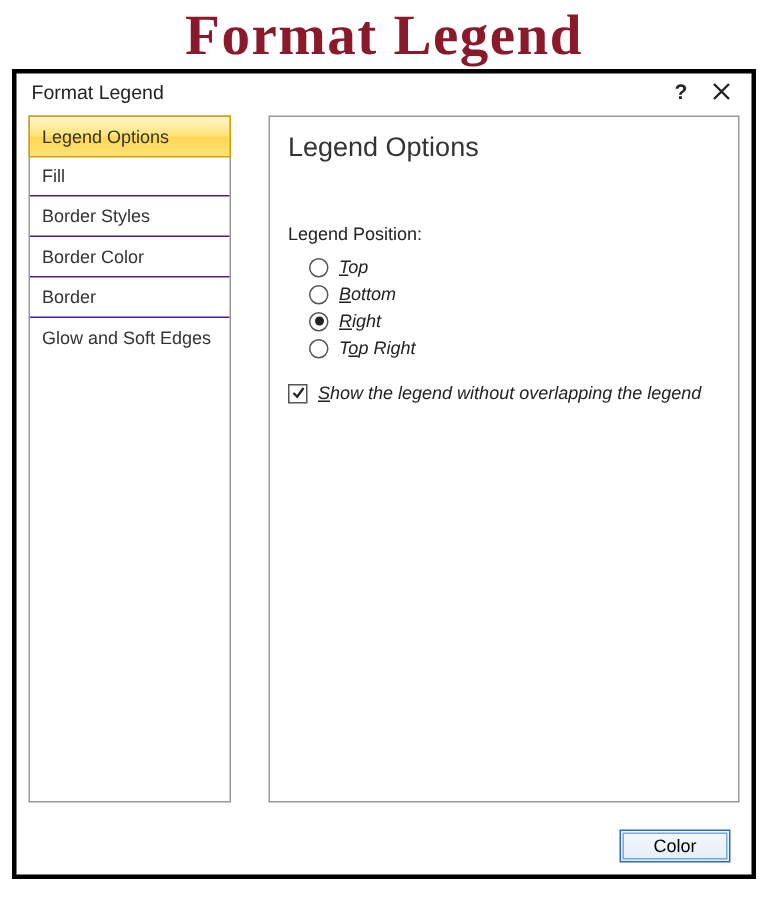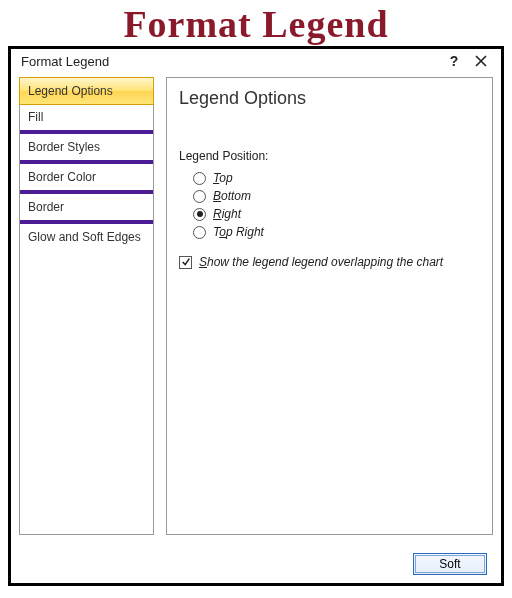--- a/index.html
+++ b/index.html
@@ -47,31 +47,31 @@
     width: 28px;
     text-align: center;
     cursor: pointer;
     padding-left:8px;
   }
   .titlebar .t-close svg { width:12px; height:12px; display:block; margin:0 auto;}
   .body {
     display: flex;
     padding: 4px 8px 46px 8px;
     height: calc(100% - 26px);
-    gap: 12px;
+    gap: 25px;
   }
   .nav {
     width: 135px;
     border: 1px solid #999;
     background: #fff;
     padding: 0;
   }
   .nav-item {
     padding: 6px 8px;
-    border-bottom: 4px solid #4c1d95;
+    border-bottom: 1px solid #4c1d95;
     color: #333;
     cursor: pointer;
     font-size: 12px;
   }
   .nav-item:last-child { border-bottom: none; }
   .nav-item.selected {
     background: linear-gradient(#fff6cc, #ffe477 48%, #ffd655 52%, #ffe477);
     border: 1px solid #d6a100;
     margin: -1px;
   }
@@ -187,22 +187,22 @@
             <span class="lbl">T<span class="ul">o</span>p Right</span>
           </div>
         </div>
       <div class="check-row">
         <span id="chk" class="check checked">
           <svg viewBox="0 0 12 12">
               <path d="M2 6 L5 9 L10 2" stroke="#222" stroke-width="1.8" fill="none"></path>
             </svg>
         </span>
         <span class="lbl">
-          <span></span><span class="ul">S</span><span>how the legend legend overlapping the chart</span>
+          <span></span><span class="ul">S</span><span>how the legend without overlapping the legend</span>
         </span>
       </div>
     </div>
   </div>
 
   <div class="footer">
-    <div class="btn">Soft</div>
+    <div class="btn">Color</div>
   </div>
 </div>
 
 </body></html>

